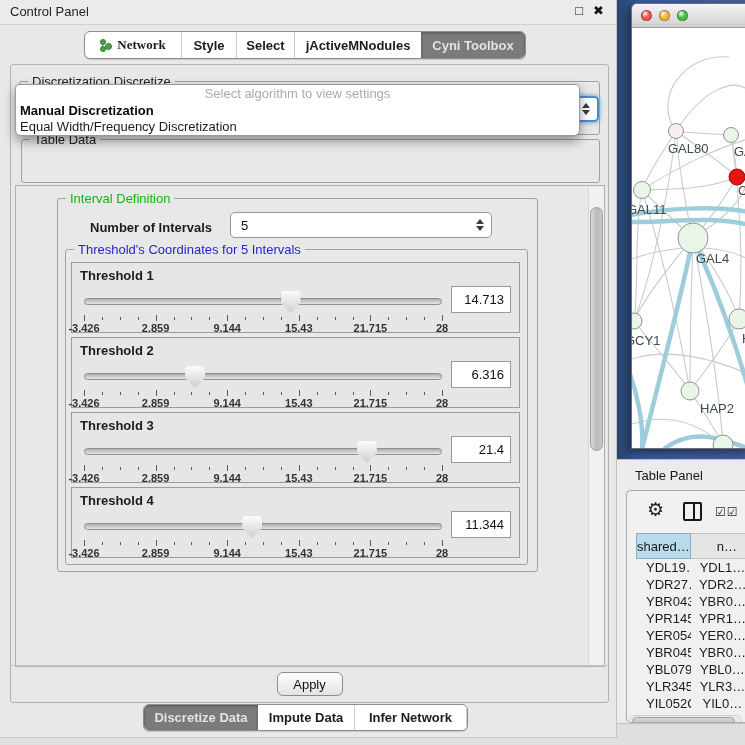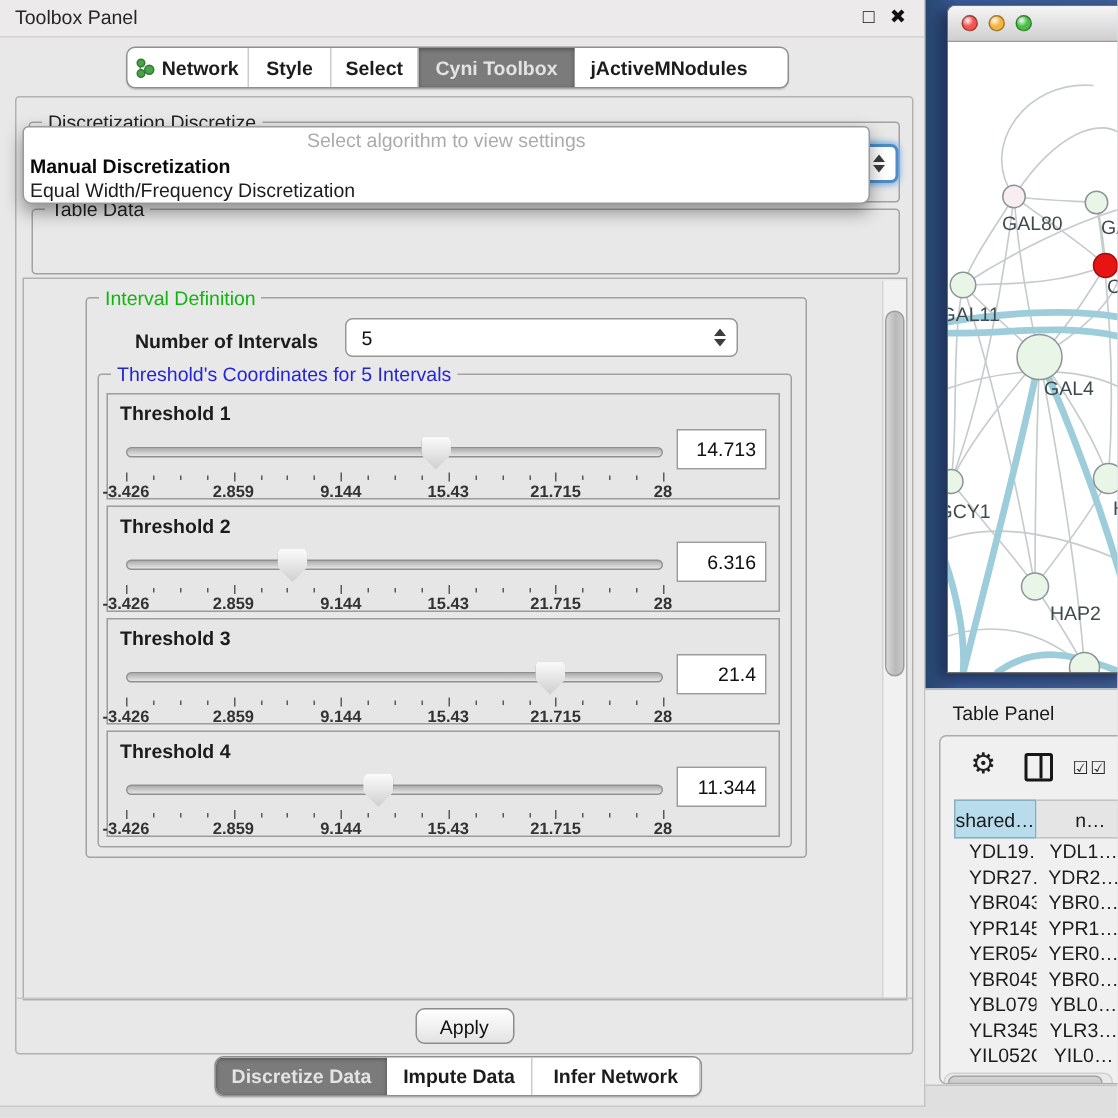--- a/index.html
+++ b/index.html
@@ -141,46 +141,46 @@
     border:1px solid #cfcfcf;border-radius:6px;}
   .tp-hscroll .thumb{position:absolute;left:2px;right:6px;top:1px;bottom:1px;border-radius:5px;
     background:linear-gradient(#d6d6d6,#bcbcbc);border:1px solid #a3a3a3;}
 </style>
 </head>
 <body>
 
 <div class="control-panel">
 
   <div class="cp-titlebar">
-    <span class="cp-title">Toolbox Panel</span>
+    <span class="cp-title">Control Panel</span>
     <span class="cp-float">□</span>
     <span class="cp-close">✖</span>
   </div>
 
   <div class="tabbar top-tabbar" id="topTabs">
-      <div class="seg div" style="width: 81px;">
+      <div class="seg div" style="width: 97px; font-family: Liberation Serif, serif;">
         <span class="net-ic">
           <i class="e"></i>
           <i class="n1"></i>
           <i class="n2"></i>
           <i class="n3"></i>
         </span>
         <span>Network</span>
       </div>
       <div class="seg div" style="width: 55px;">
         <span>Style</span>
       </div>
       <div class="seg div" style="width: 58px;">
         <span>Select</span>
       </div>
+      <div class="seg" style="width: 126px;">
+        <span>jActiveMNodules</span>
+      </div>
       <div class="seg sel" style="width: 104px;">
         <span>Cyni Toolbox</span>
-      </div>
-      <div class="seg" style="width: 126px;">
-        <span>jActiveMNodules</span>
       </div>
     </div>
 
   <div class="outer-frame">
 
     <div class="groupbox" style="left:8px;top:16px;width:579px;height:52px;">
       <span class="glabel dark">Discretization Discretize</span>
       <div class="combo focused" style="left:16px;top:14px;width:563px;height:26px;">
         <span class="ctext"></span>
         <span class="stepper">

